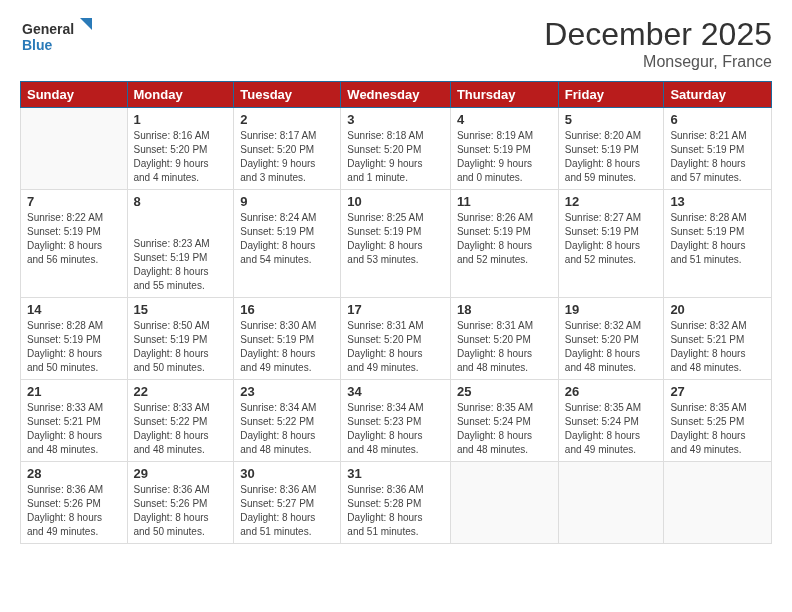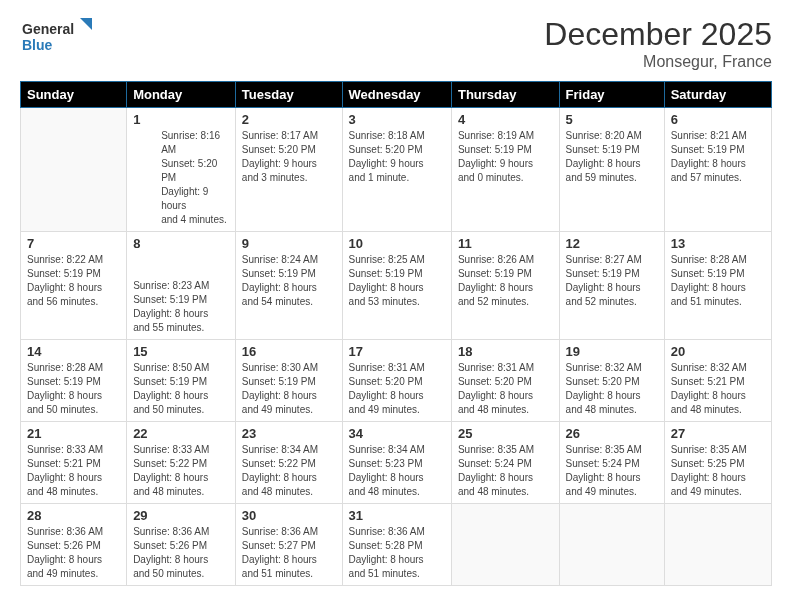--- a/index.html
+++ b/index.html
@@ -41,21 +41,21 @@
     .subtitle {
       font-size: 16px;
       color: #555;
     }
     .calendar {
       width: 100%;
       border-collapse: collapse;
       border: 1px solid #ccc;
     }
     .calendar th {
-      background-color: #000000;
+      background-color: #b91c1c;
       color: #fff;
       font-size: 13px;
       font-weight: bold;
       padding: 5px 6px;
       text-align: left;
       border: 1px solid #1d6a9e;
     }
     .calendar td {
       vertical-align: top;
       padding: 4px 6px;
@@ -111,21 +111,21 @@
           <th>Thursday</th>
           <th>Friday</th>
           <th>Saturday</th>
         </tr>
     </thead>
     <tbody id="calendar-body">
     <tr>
           <td class="empty"></td>
           <td>
             <span class="day-num">1</span>
-            <div class="day-info" style="white-space: pre-line; margin-left: 28px;">Sunrise: 8:16 AM
+            <div class="day-info" style="white-space: pre-line;">Sunrise: 8:16 AM
 Sunset: 5:20 PM
 Daylight: 9 hours
 and 4 minutes.</div>
           </td>
           <td>
             <span class="day-num">2</span>
             <div class="day-info" style="white-space: pre-line;">Sunrise: 8:17 AM
 Sunset: 5:20 PM
 Daylight: 9 hours
 and 3 minutes.</div>

